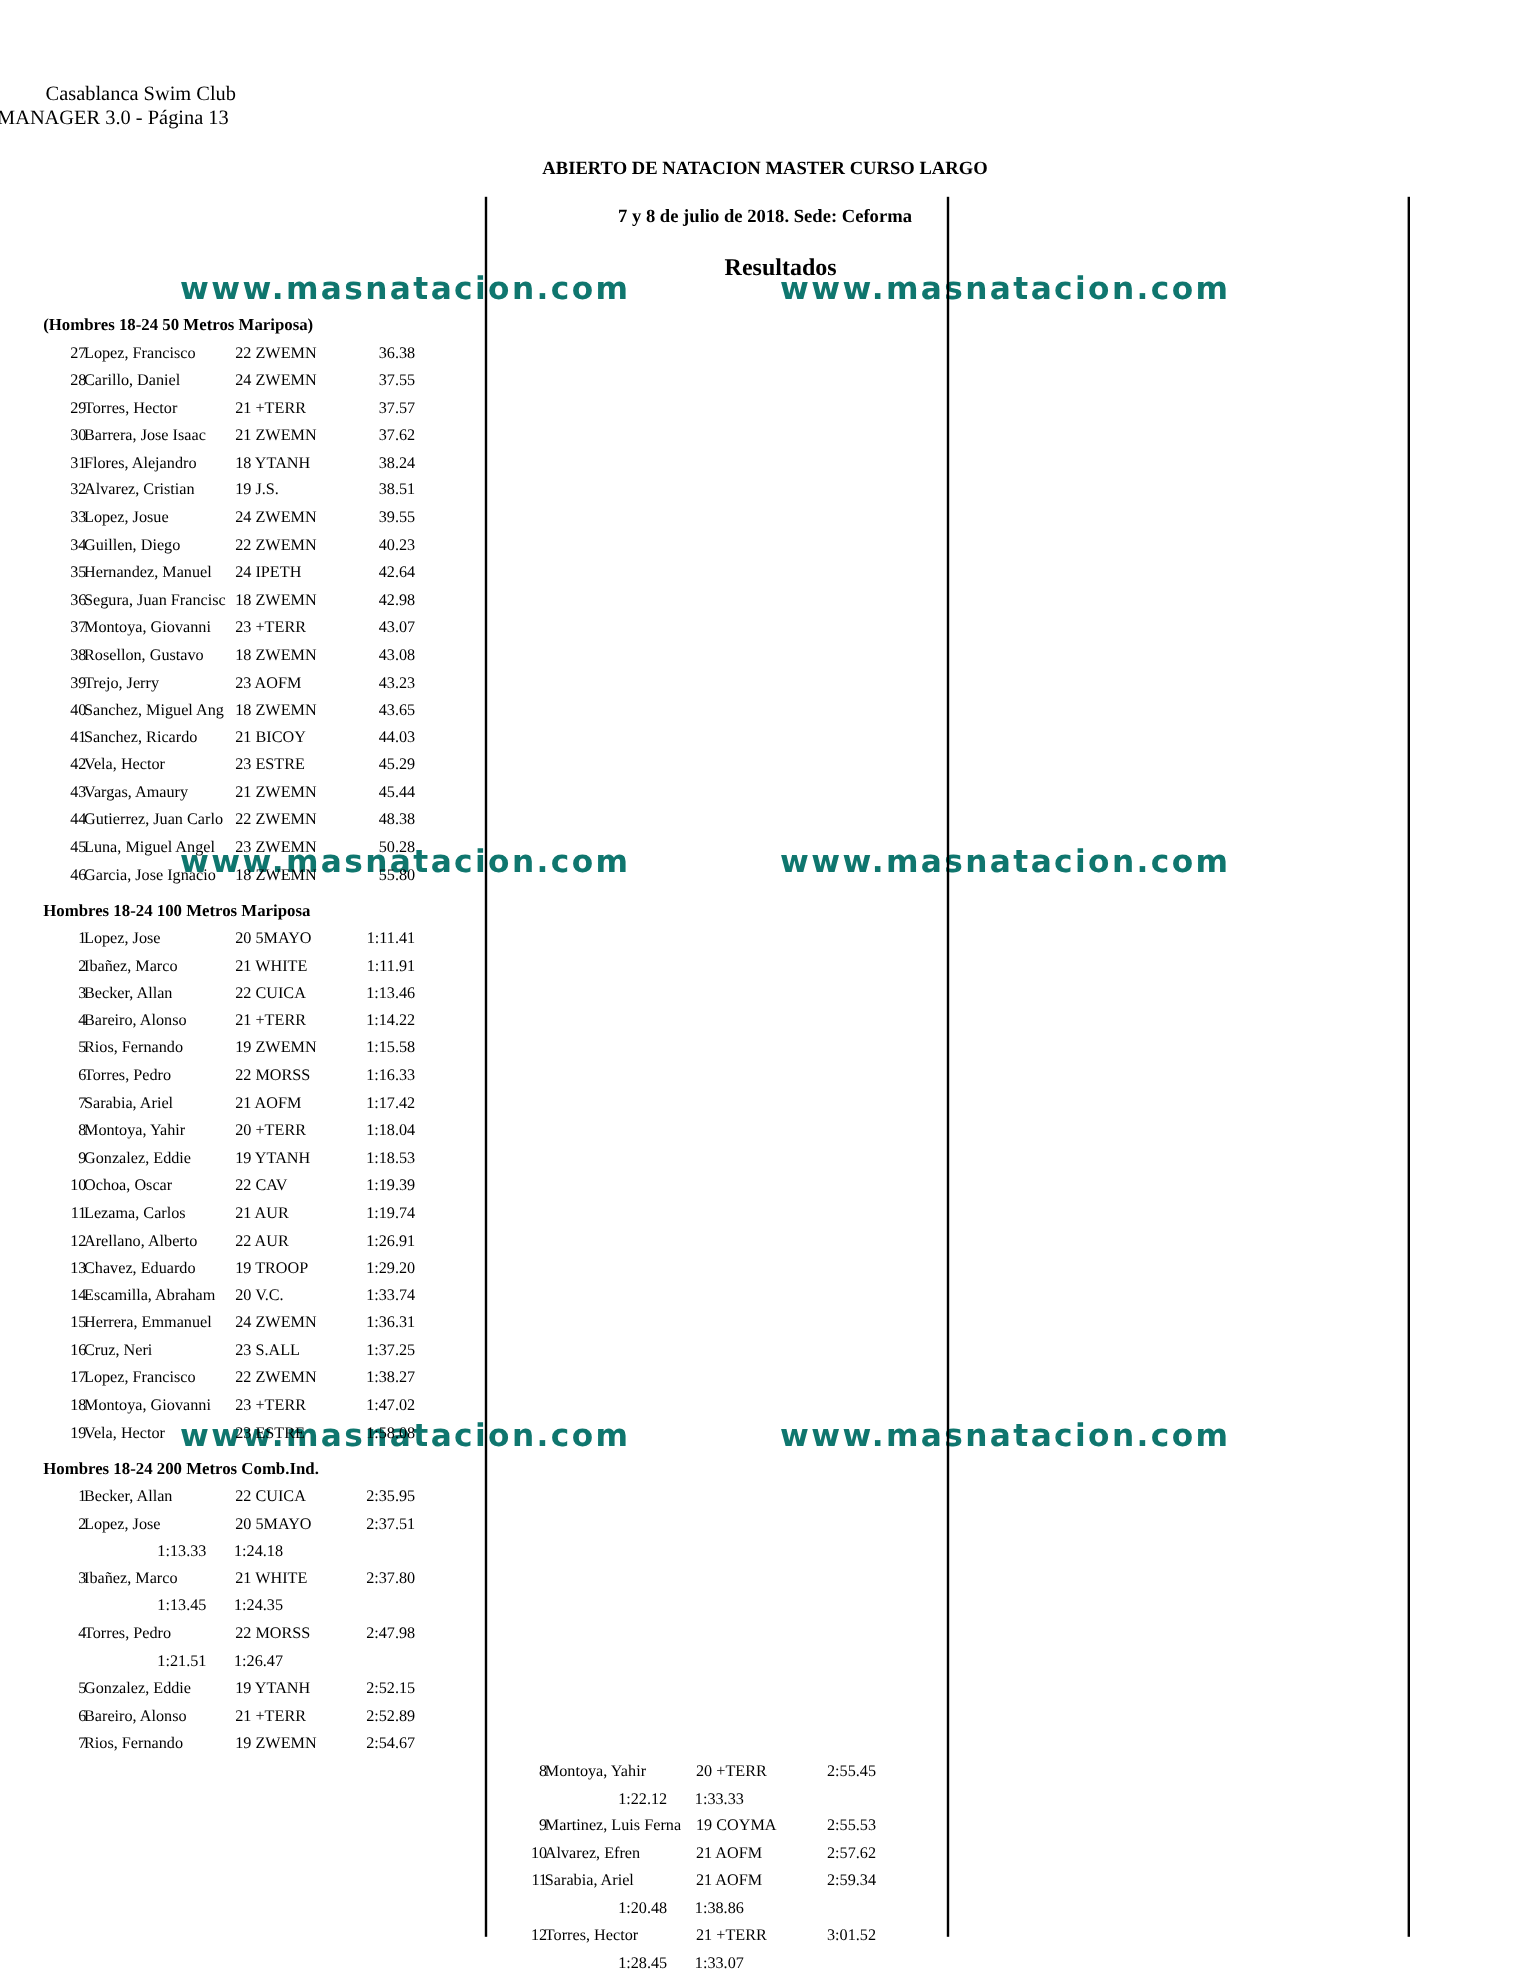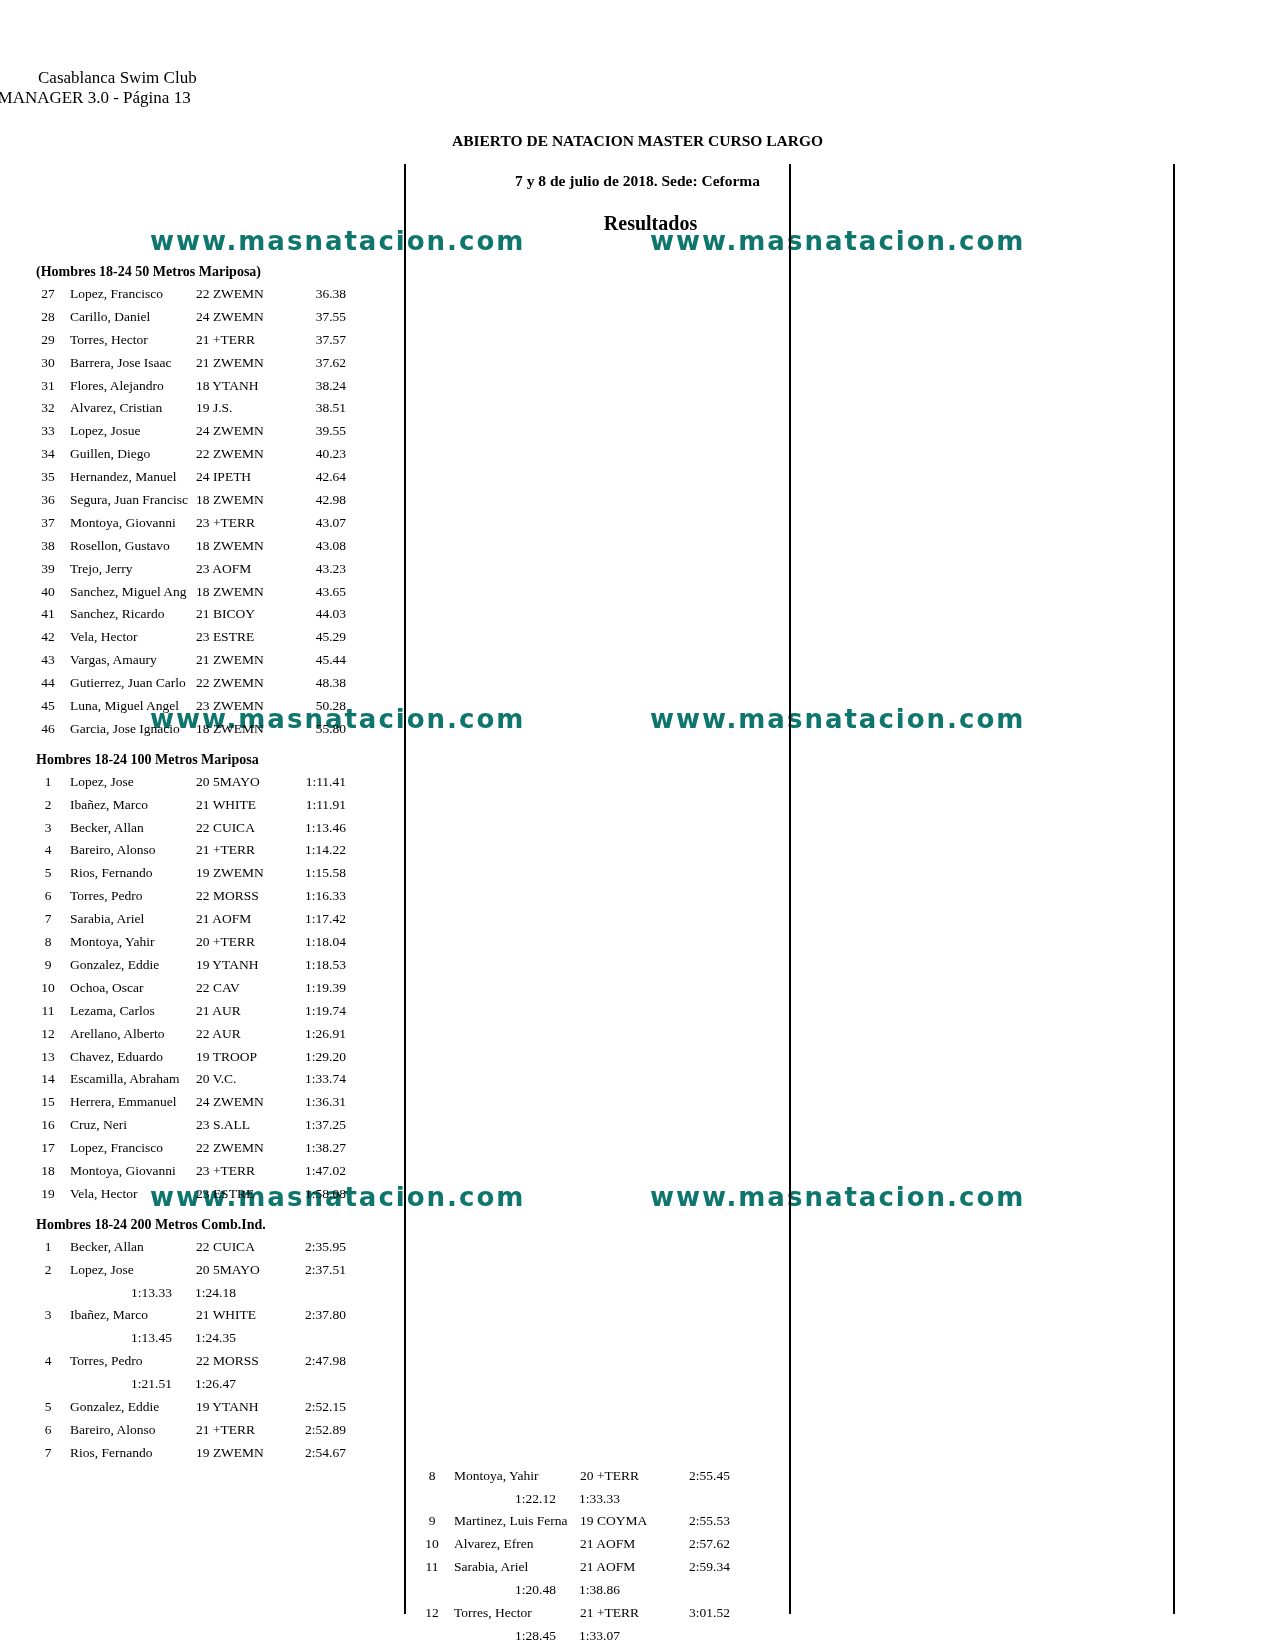--- a/index.html
+++ b/index.html
@@ -9,21 +9,21 @@
   .hdr-right { position:absolute; right:128px; top:68px; font-size:17px; }
   .title1 { position:absolute; left:0; width:1275px; top:92px; text-align:center; font-size:15.5px; font-weight:bold; }
   .title2 { position:absolute; left:0; width:1275px; top:114px; text-align:center; font-size:15.5px; font-weight:bold; }
   .title3 { position:absolute; left:0; width:1275px; top:136px; text-align:center; font-size:20px; font-weight:bold;padding-left:13px; }
   .divider { position:absolute; top:164px; width:2px; height:1450px; background:#000; }
   .col { position:absolute; top:164px; width:370px; }
   .event { margin:0; }
   .event-title { font-weight:bold; font-size:14px; height:18px; line-height:18px; white-space:nowrap; margin-top:10px; margin-bottom:2px; }
   .event.first .event-title { margin-top:0; }
   .row { position:relative; height:22.9px; line-height:22.9px; font-size:13.5px; white-space:nowrap; }
-  .row .place { position:absolute; left:0; width:24px; text-align:center; }
+  .row .place { position:absolute; left:12px; width:24px; text-align:right; }
   .row .name { position:absolute; left:34px; width:126px; overflow:hidden; }
   .row .team { position:absolute; left:160px; width:100px; }
   .row .time { position:absolute; left:250px; width:60px; text-align:right; }
   .split { position:relative; height:22.9px; line-height:22.9px; font-size:13.5px; white-space:nowrap; }
   .split .s1 { position:absolute; left:40px; width:96px; text-align:right; }
   .split .s2 { position:absolute; left:159px; width:80px; }
   .watermark { position:absolute; font-family:"DejaVu Sans", sans-serif; font-weight:bold; font-size:26px; color:#0f766e; letter-spacing:2px; white-space:nowrap; pointer-events:none; z-index:0; }
   .layer { position:relative; z-index:1; }
 </style>
 </head>

